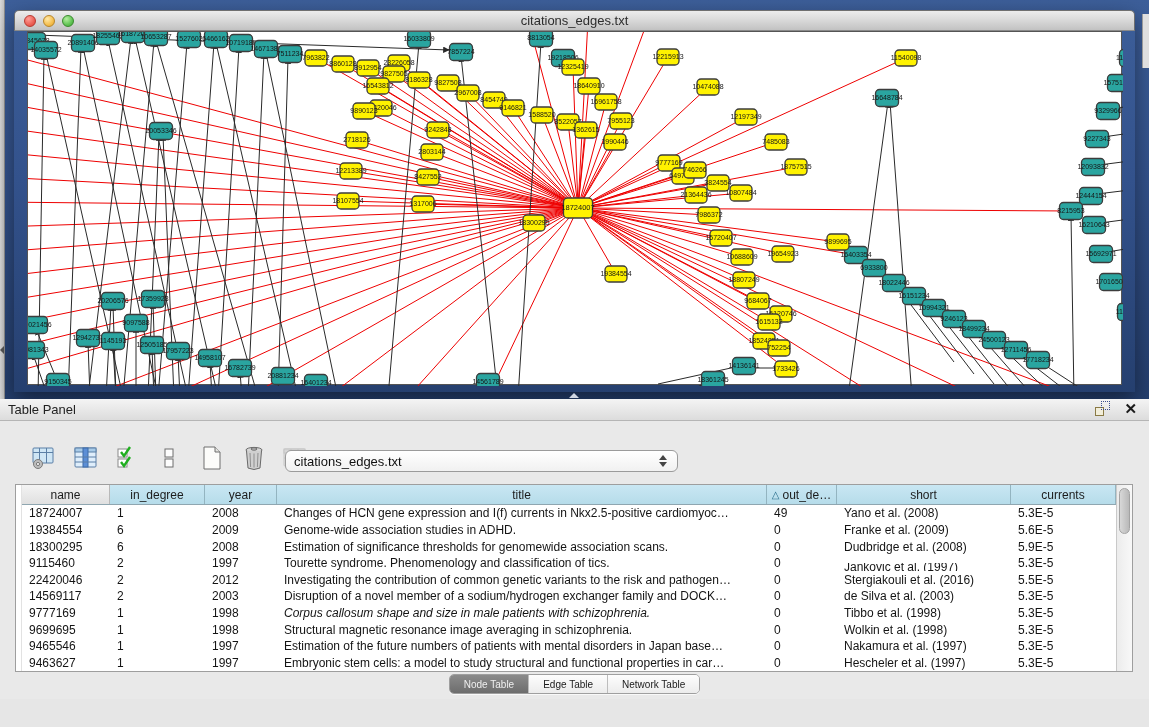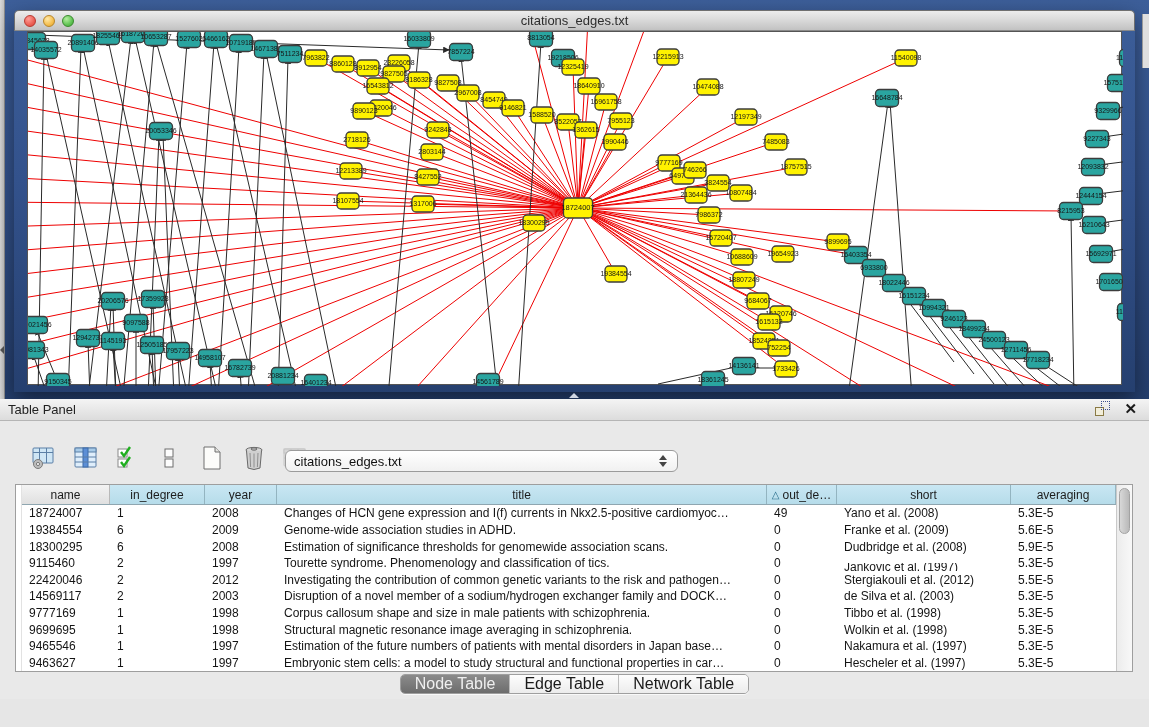--- a/index.html
+++ b/index.html
@@ -72,21 +72,21 @@
   .tr { display:flex; height:16.6px; }
   .td { font-size:12px; color:#141414; padding-left:7px; display:flex; align-items:center;
         overflow:hidden; white-space:nowrap; }
   .vscroll { width:16px; background:linear-gradient(90deg,#ececec,#f8f8f8); border-left:1px solid #c9c9c9; position:relative; }
   .vthumb { position:absolute; left:2px; top:3px; width:11px; height:46px; border-radius:6px;
             background:linear-gradient(90deg,#d8d8d8,#b9b9b9); border:1px solid #a3a3a3; }
 
   .tabs { position:absolute; left:0; top:275px; width:100%; display:flex; justify-content:center; }
   .tabgroup { display:flex; border:1px solid #9f9f9f; border-radius:5px; overflow:hidden; height:20px;
               box-shadow:0 1px 0 rgba(255,255,255,.7); }
-  .tab { font-size:16px; padding:0 14px; display:flex; align-items:center; background:linear-gradient(180deg,#fdfdfd,#ececec);
+  .tab { font-size:10px; padding:0 14px; display:flex; align-items:center; background:linear-gradient(180deg,#fdfdfd,#ececec);
          color:#1a1a1a; border-right:1px solid #bdbdbd; cursor:default; }
   .tab:last-child { border-right:none; }
   .tab.selected { background:linear-gradient(180deg,#8b8b8b,#6d6d6d); color:#efefef; }
 
   
   .status-bar { position:absolute; left:0; top:699px; width:1149px; height:28px;
                 background:linear-gradient(180deg,#ededed,#d8d8d8); border-top:1px solid #a8a8a8;
                 display:flex; align-items:center; justify-content:flex-end; }
   .mem-label { font-size:11px; color:#333; margin-right:8px; }
   .mem-dot { width:12px; height:12px; border-radius:50%; margin-right:10px;
@@ -811,21 +811,21 @@
               <span>title</span>
             </div>
             <div class="th" style="width: 70px;">
               <span class="sort">△</span>
               <span>out_de…</span>
             </div>
             <div class="th" style="width: 174px;">
               <span>short</span>
             </div>
             <div class="th" style="width: 105px;">
-              <span>averaging</span>
+              <span>currents</span>
             </div>
           </div>
         <div class="tbody" id="tbody">
             <div class="tr">
               <div class="td" style="width: 88px;">18724007</div>
               <div class="td" style="width: 95px;">1</div>
               <div class="td" style="width: 72px;">2008</div>
               <div class="td" style="width: 490px;">Changes of HCN gene expression and I(f) currents in Nkx2.5-positive cardiomyoc…</div>
               <div class="td" style="width: 70px;">49</div>
               <div class="td" style="width: 174px;">Yano et al. (2008)</div>
@@ -857,37 +857,37 @@
               <div class="td" style="width: 70px;">0</div>
               <div class="td" style="width: 174px; margin-top: 8px;">Jankovic et al. (1997)</div>
               <div class="td" style="width: 105px;">5.3E-5</div>
             </div>
             <div class="tr">
               <div class="td" style="width: 88px;">22420046</div>
               <div class="td" style="width: 95px;">2</div>
               <div class="td" style="width: 72px;">2012</div>
               <div class="td" style="width: 490px;">Investigating the contribution of common genetic variants to the risk and pathogen…</div>
               <div class="td" style="width: 70px;">0</div>
-              <div class="td" style="width: 174px;">Stergiakouli et al. (2012)</div>
+              <div class="td" style="width: 174px;">Stergiakouli et al. (2016)</div>
               <div class="td" style="width: 105px;">5.5E-5</div>
             </div>
             <div class="tr">
               <div class="td" style="width: 88px;">14569117</div>
               <div class="td" style="width: 95px;">2</div>
               <div class="td" style="width: 72px;">2003</div>
               <div class="td" style="width: 490px; text-align: right;">Disruption of a novel member of a sodium/hydrogen exchanger family and DOCK…</div>
               <div class="td" style="width: 70px;">0</div>
               <div class="td" style="width: 174px;">de Silva et al. (2003)</div>
               <div class="td" style="width: 105px;">5.3E-5</div>
             </div>
             <div class="tr">
               <div class="td" style="width: 88px;">9777169</div>
               <div class="td" style="width: 95px;">1</div>
               <div class="td" style="width: 72px;">1998</div>
-              <div class="td" style="width: 490px;">Corpus callosum shape and size in male patients with schizophrenia.</div>
+              <div class="td" style="width: 490px; font-style: italic;">Corpus callosum shape and size in male patients with schizophrenia.</div>
               <div class="td" style="width: 70px;">0</div>
               <div class="td" style="width: 174px;">Tibbo et al. (1998)</div>
               <div class="td" style="width: 105px;">5.3E-5</div>
             </div>
             <div class="tr">
               <div class="td" style="width: 88px;">9699695</div>
               <div class="td" style="width: 95px;">1</div>
               <div class="td" style="width: 72px;">1998</div>
               <div class="td" style="width: 490px;">Structural magnetic resonance image averaging in schizophrenia.</div>
               <div class="td" style="width: 70px;">0</div>

